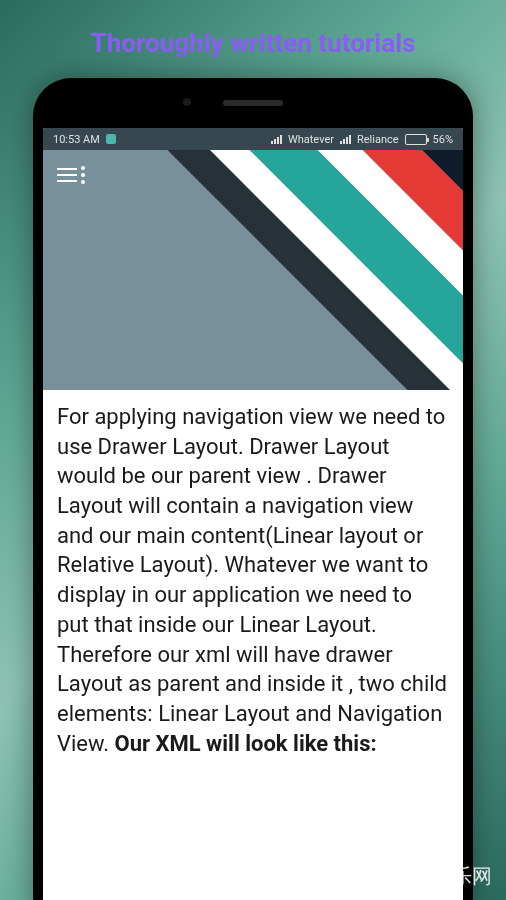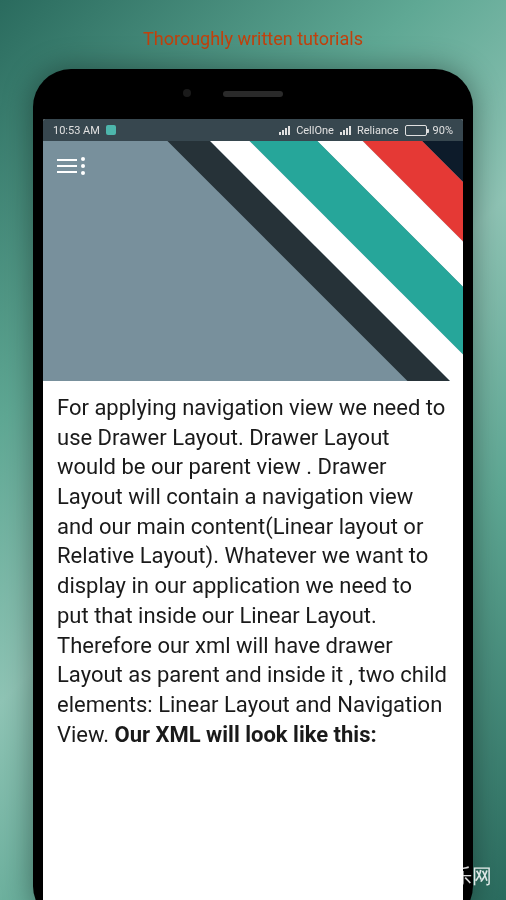--- a/index.html
+++ b/index.html
@@ -5,24 +5,24 @@
     * { margin: 0; padding: 0; box-sizing: border-box; }
     body {
       width: 506px;
       height: 900px;
       background: linear-gradient(135deg, #2a6b5e 0%, #5fa894 30%, #8fc4b5 50%, #5fa894 70%, #2a6b5e 100%);
       font-family: -apple-system, Roboto, Arial, sans-serif;
       overflow: hidden;
       position: relative;
     }
     .promo-title {
-      color: #c2410c;
+      color: #8b5cf6;
       text-align: center;
-      font-size: 18px;
-      font-weight: 400;
+      font-size: 26px;
+      font-weight: 700;
       padding: 28px 20px 20px;
     }
     .phone-frame {
       background: #000;
       border-radius: 38px;
       margin: 0 auto;
       width: 440px;
       padding: 50px 10px 10px;
       position: relative;
       box-shadow: 0 0 30px rgba(0,0,0,0.4);
@@ -225,30 +225,30 @@
         <span>10:53 AM</span>
         <span class="status-icon" style="width:10px;height:10px;background:#4db6ac;border-radius:2px;"></span>
       </div>
       <div class="status-right">
         <span class="signal-bars">
             <span></span>
             <span></span>
             <span></span>
             <span></span>
           </span>
-        <span>CellOne</span>
+        <span>Whatever</span>
         <span class="signal-bars">
             <span></span>
             <span></span>
             <span></span>
             <span></span>
           </span>
         <span>Reliance</span>
         <span class="battery"><span class="battery-fill"></span></span>
-        <span>90%</span>
+        <span>56%</span>
       </div>
     </div>
 
     <div class="header-area">
       <div class="stripes">
         <div class="stripe stripe1"></div>
         <div class="stripe stripe2"></div>
         <div class="stripe stripe3"></div>
         <div class="stripe stripe4"></div>
         <div class="stripe stripe5"></div>

